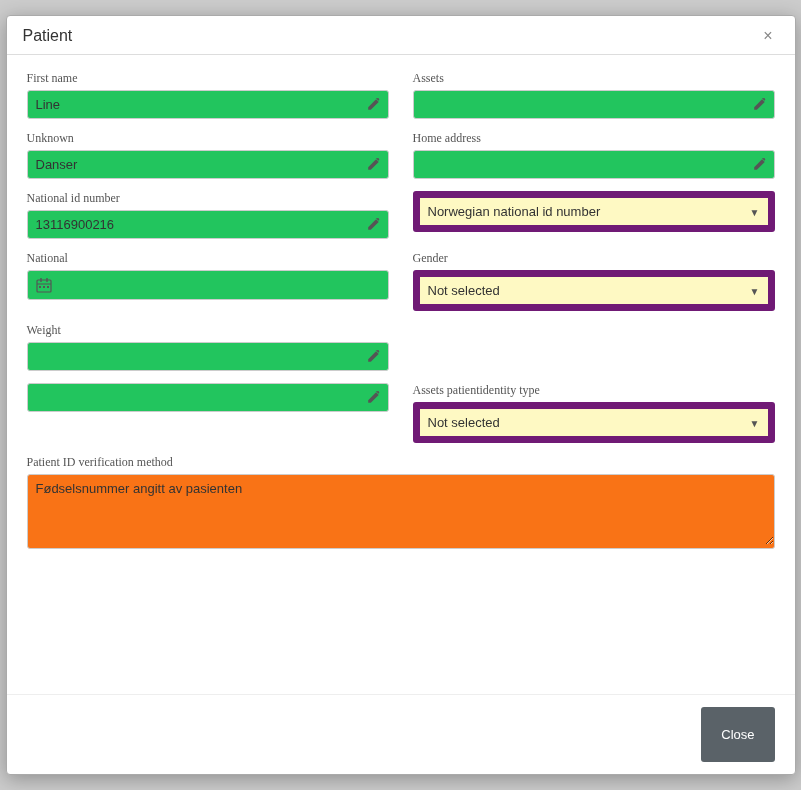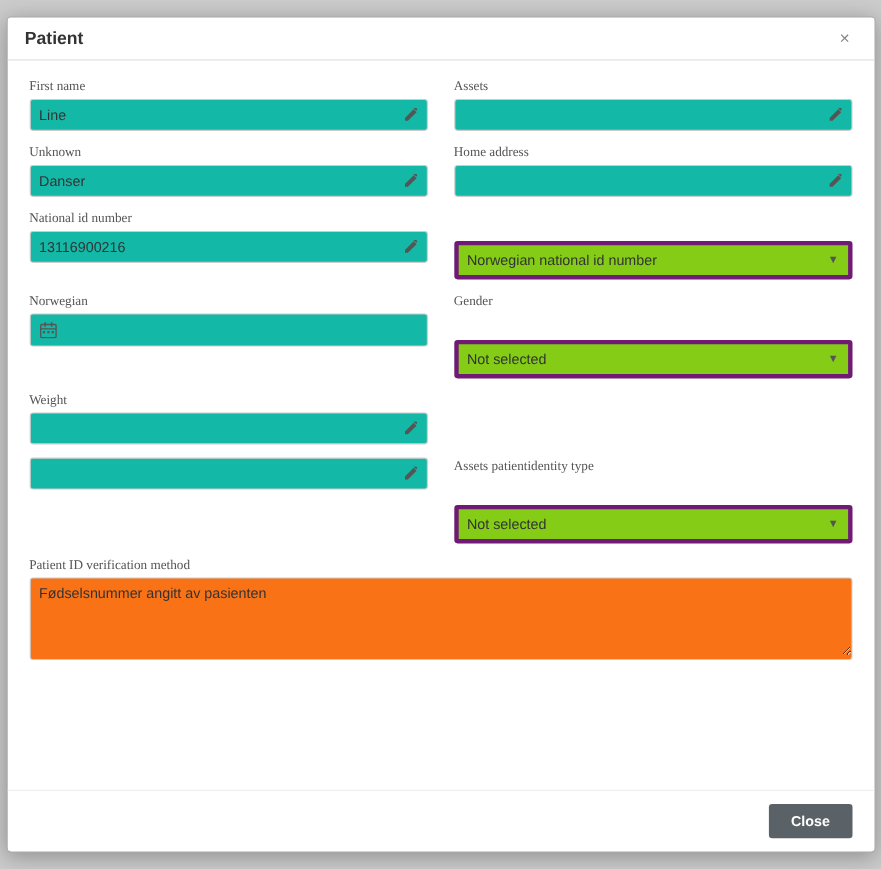--- a/index.html
+++ b/index.html
@@ -32,21 +32,21 @@
     }
     .modal-header {
       display: flex;
       align-items: center;
       justify-content: space-between;
       padding: 10px 16px 8px 16px;
       border-bottom: 1px solid #ddd;
     }
     .modal-title {
       font-size: 16px;
-      font-weight: bold;
+      font-weight: normal;
       color: #333;
     }
     .close-x-btn {
       background: none;
       border: none;
       font-size: 16px;
       color: #888;
       cursor: pointer;
       line-height: 1;
       padding: 2px 6px;
@@ -68,21 +68,21 @@
       color: #555;
       font-size: 12px;
       margin-bottom: 4px;
       font-family: Liberation Serif, serif;
     }
     .input-wrapper {
       display: flex;
       align-items: center;
       border: 1px solid #ccc;
       border-radius: 3px;
-      background: #14b8a6;
+      background: #22c55e;
       overflow: hidden;
     }
     .input-field {
       flex: 1;
       border: none;
       background: transparent;
       padding: 6px 8px;
       font-size: 13px;
       color: #333;
       outline: none;
@@ -96,24 +96,23 @@
       display: flex;
       align-items: center;
       justify-content: center;
     }
     .calendar-icon {
       width: 16px;
       height: 16px;
     }
     .select-wrapper {
       position: relative;
-      border: 4px solid #701a75;
+      border: 7px solid #701a75;
       border-radius: 3px;
-      background: #84cc16;
-      margin-top: 28px;
+      background: #fef9c3;
     }
     .select-field {
       width: 100%;
       border: none;
       background: transparent;
       padding: 6px 28px 6px 8px;
       font-size: 13px;
       color: #333;
       outline: none;
       appearance: none;
@@ -153,24 +152,23 @@
       display: flex;
       justify-content: flex-end;
       padding: 12px 20px;
       border-top: 1px solid #eee;
     }
     .close-btn {
       background: #5a6268;
       color: #fff;
       border: none;
       border-radius: 3px;
-      padding: 8px 20px;
+      padding: 20px 20px;
       font-size: 13px;
       cursor: pointer;
-      font-weight: bold;
     }
     
     .pencil-svg {
       display: inline-block;
       width: 14px;
       height: 14px;
     }
   </style>
 </head>
 <body>
@@ -248,21 +246,21 @@
           <div class="select-wrapper">
             <select class="select-field">
               <option>Norwegian national id number</option>
               <option>Other</option>
             </select>
             <span class="select-arrow">▼</span>
           </div>
         </div>
 
         <div class="form-group">
-          <label class="form-label">Norwegian</label>
+          <label class="form-label">National</label>
           <div class="input-wrapper">
             <button class="input-icon-btn">
               <svg class="calendar-icon" viewBox="0 0 16 16" fill="#555">
                 <rect x="1" y="3" width="14" height="12" rx="1" ry="1" fill="none" stroke="#555" stroke-width="1.2"></rect>
                 <line x1="1" y1="7" x2="15" y2="7" stroke="#555" stroke-width="1.2"></line>
                 <line x1="5" y1="1" x2="5" y2="5" stroke="#555" stroke-width="1.4"></line>
                 <line x1="11" y1="1" x2="11" y2="5" stroke="#555" stroke-width="1.4"></line>
                 <rect x="3" y="9" width="2" height="2" fill="#555"></rect>
                 <rect x="7" y="9" width="2" height="2" fill="#555"></rect>
                 <rect x="11" y="9" width="2" height="2" fill="#555"></rect>

